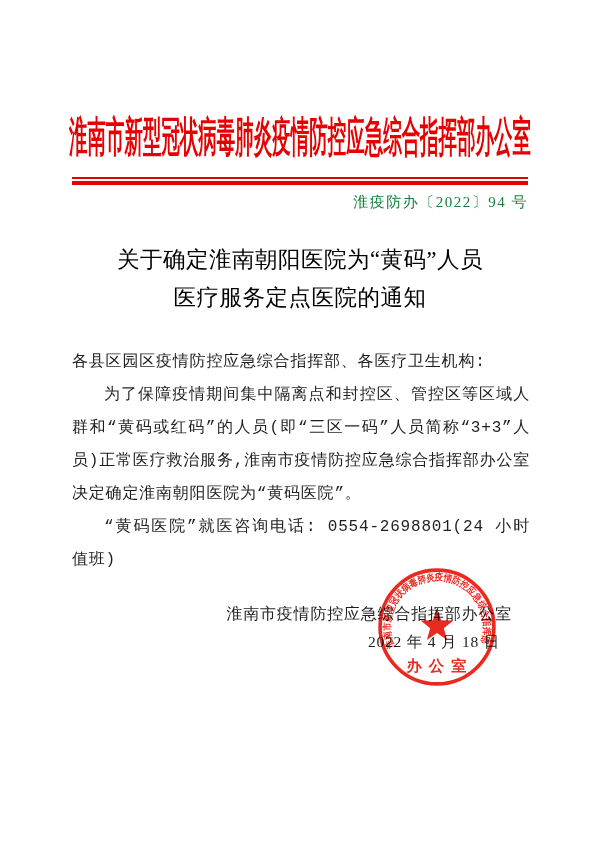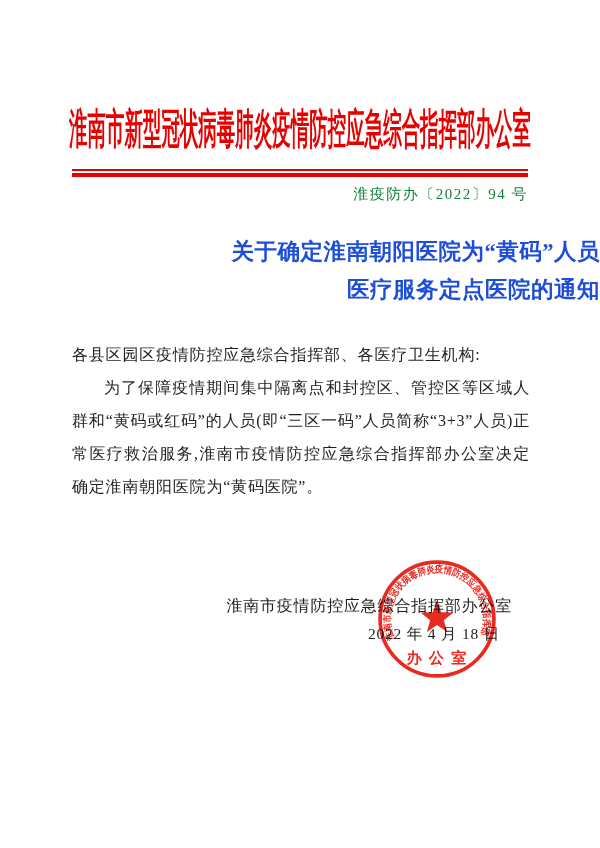--- a/index.html
+++ b/index.html
@@ -1,20 +1,20 @@
 <!DOCTYPE html>
 <html><head>
 <meta charset="utf-8">
 <style>
   html, body { margin: 0; padding: 0; background: #ffffff; }
   .page {
     position: relative;
     width: 600px;
     height: 708px;
-    margin: 0 auto;
+    margin: 8px auto;
     background: #ffffff;
     font-family: "Liberation Serif", "DejaVu Serif", serif;
     overflow: hidden;
   }
 
   
   .header-org {
     position: absolute;
     top: 104px;
     left: 50%;
@@ -48,40 +48,40 @@
     font-size: 15px;
     letter-spacing: 1.5px;
     color: #15803d;
   }
 
   .title {
     position: absolute;
     top: 233px;
     left: 0;
     width: 100%;
-    text-align: right;
+    text-align: center;
     font-size: 22.5px;
-    font-weight: bold;
-    color: #1d4ed8;
+    font-weight: normal;
+    color: #000000;
     line-height: 38px;
     letter-spacing: 0.5px;
   }
 
   .body-text {
     position: absolute;
     top: 338px;
     left: 72px;
     width: 458px;
     font-size: 16px;
     line-height: 33px;
     letter-spacing: 0.8px;
     color: #1f1f1f;
     text-align: justify;
   }
-  .body-text p { margin: 0; }
+  .body-text p { margin: 0; font-family: Liberation Mono, monospace; }
   .indent { text-indent: 2em; }
 
   .sig-org {
     position: absolute;
     top: 596px;
     right: 88px;
     font-size: 16px;
     letter-spacing: 0.8px;
     color: #1f1f1f;
     white-space: nowrap;
@@ -132,20 +132,21 @@
   <div class="doc-number">淮疫防办〔2022〕94 号</div>
 
   <div class="title">
     <div>关于确定淮南朝阳医院为“黄码”人员</div>
     <div>医疗服务定点医院的通知</div>
   </div>
 
   <div class="body-text">
     <p>各县区园区疫情防控应急综合指挥部、各医疗卫生机构:</p>
     <p class="indent">为了保障疫情期间集中隔离点和封控区、管控区等区域人群和“黄码或红码”的人员(即“三区一码”人员简称“3+3”人员)正常医疗救治服务,淮南市疫情防控应急综合指挥部办公室决定确定淮南朝阳医院为“黄码医院”。</p>
+    <p class="indent">“黄码医院”就医咨询电话: 0554-2698801(24 小时值班)</p>
   </div>
 
   <div class="sig-org">淮南市疫情防控应急综合指挥部办公室</div>
 
   <div class="sig-date">2022 年 4 月 18 日</div>
 
   <svg class="seal" viewBox="0 0 122 122" xmlns="http://www.w3.org/2000/svg">
     <circle cx="61" cy="61" r="56" fill="none" stroke="#e8170d" stroke-width="3.6"></circle>
     <polygon fill="#e8170d" points="61,43 65.1,54.3 77.2,54.7 67.7,62.2 71,73.8 61,67 51,73.8 54.3,62.2 44.8,54.7 56.9,54.3"></polygon>
     <path id="seal-arc" fill="none" d="M 19.3 80.4 A 46 46 0 1 1 102.7 80.4"></path>

